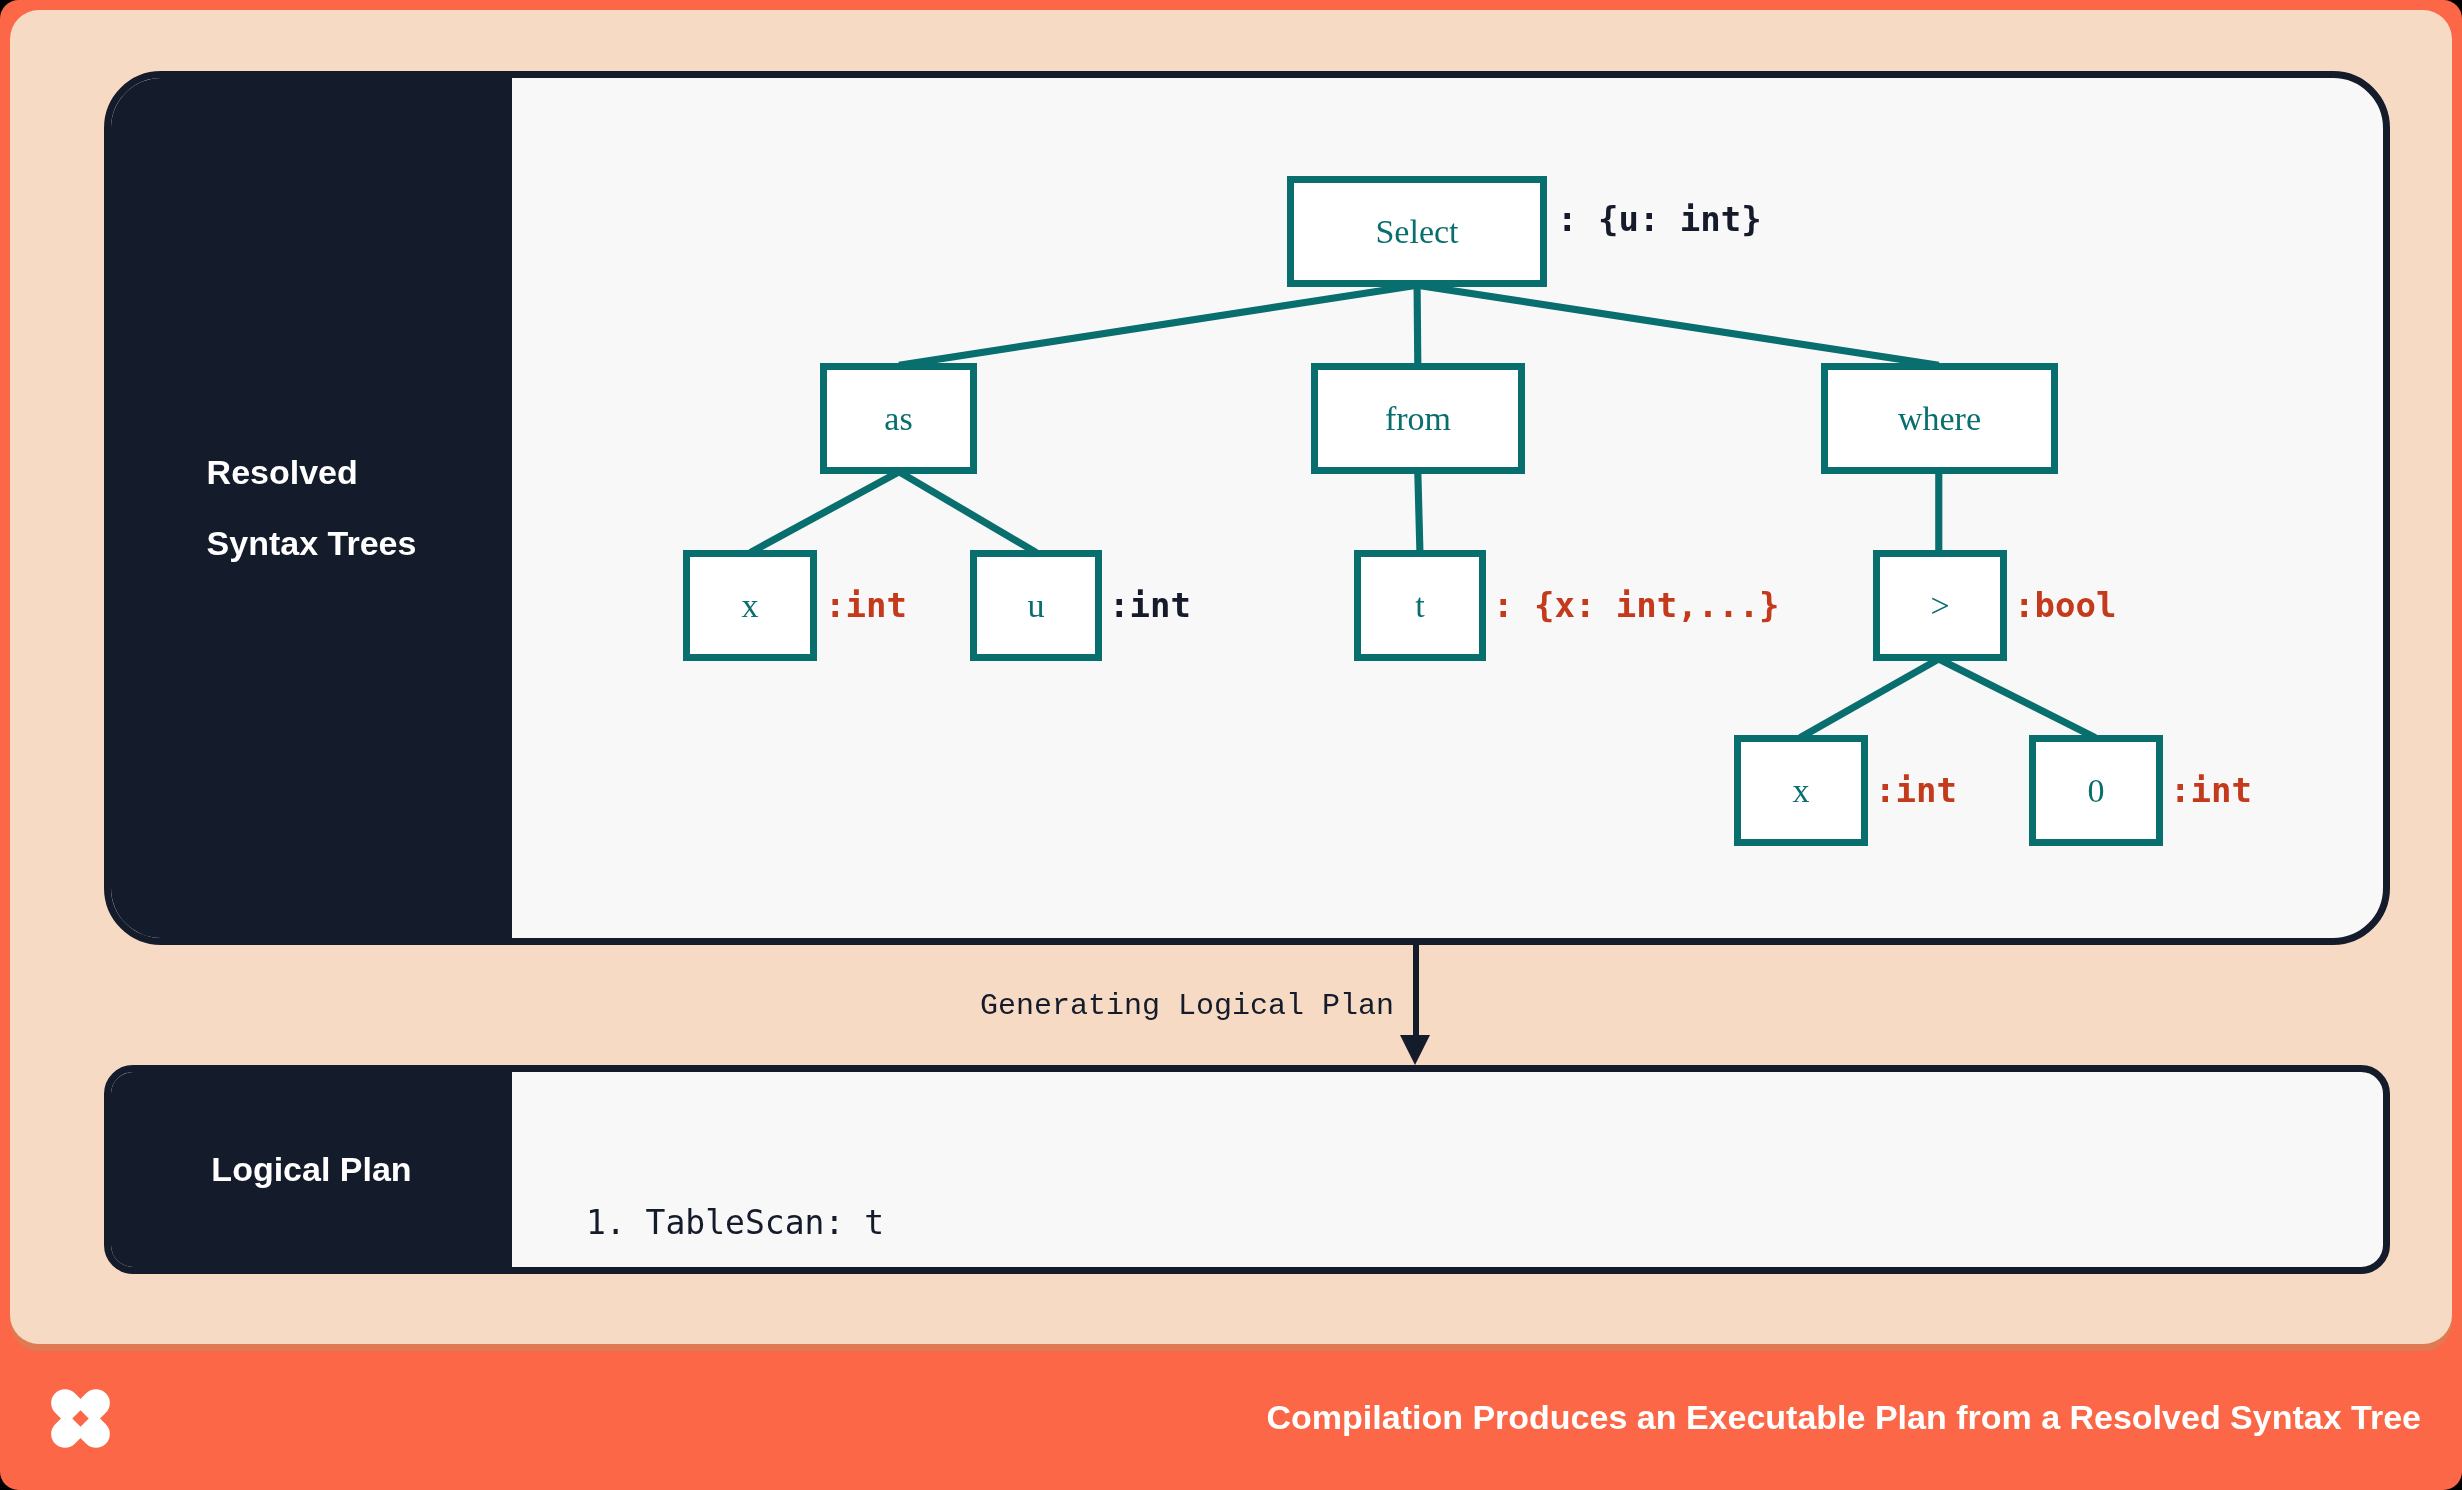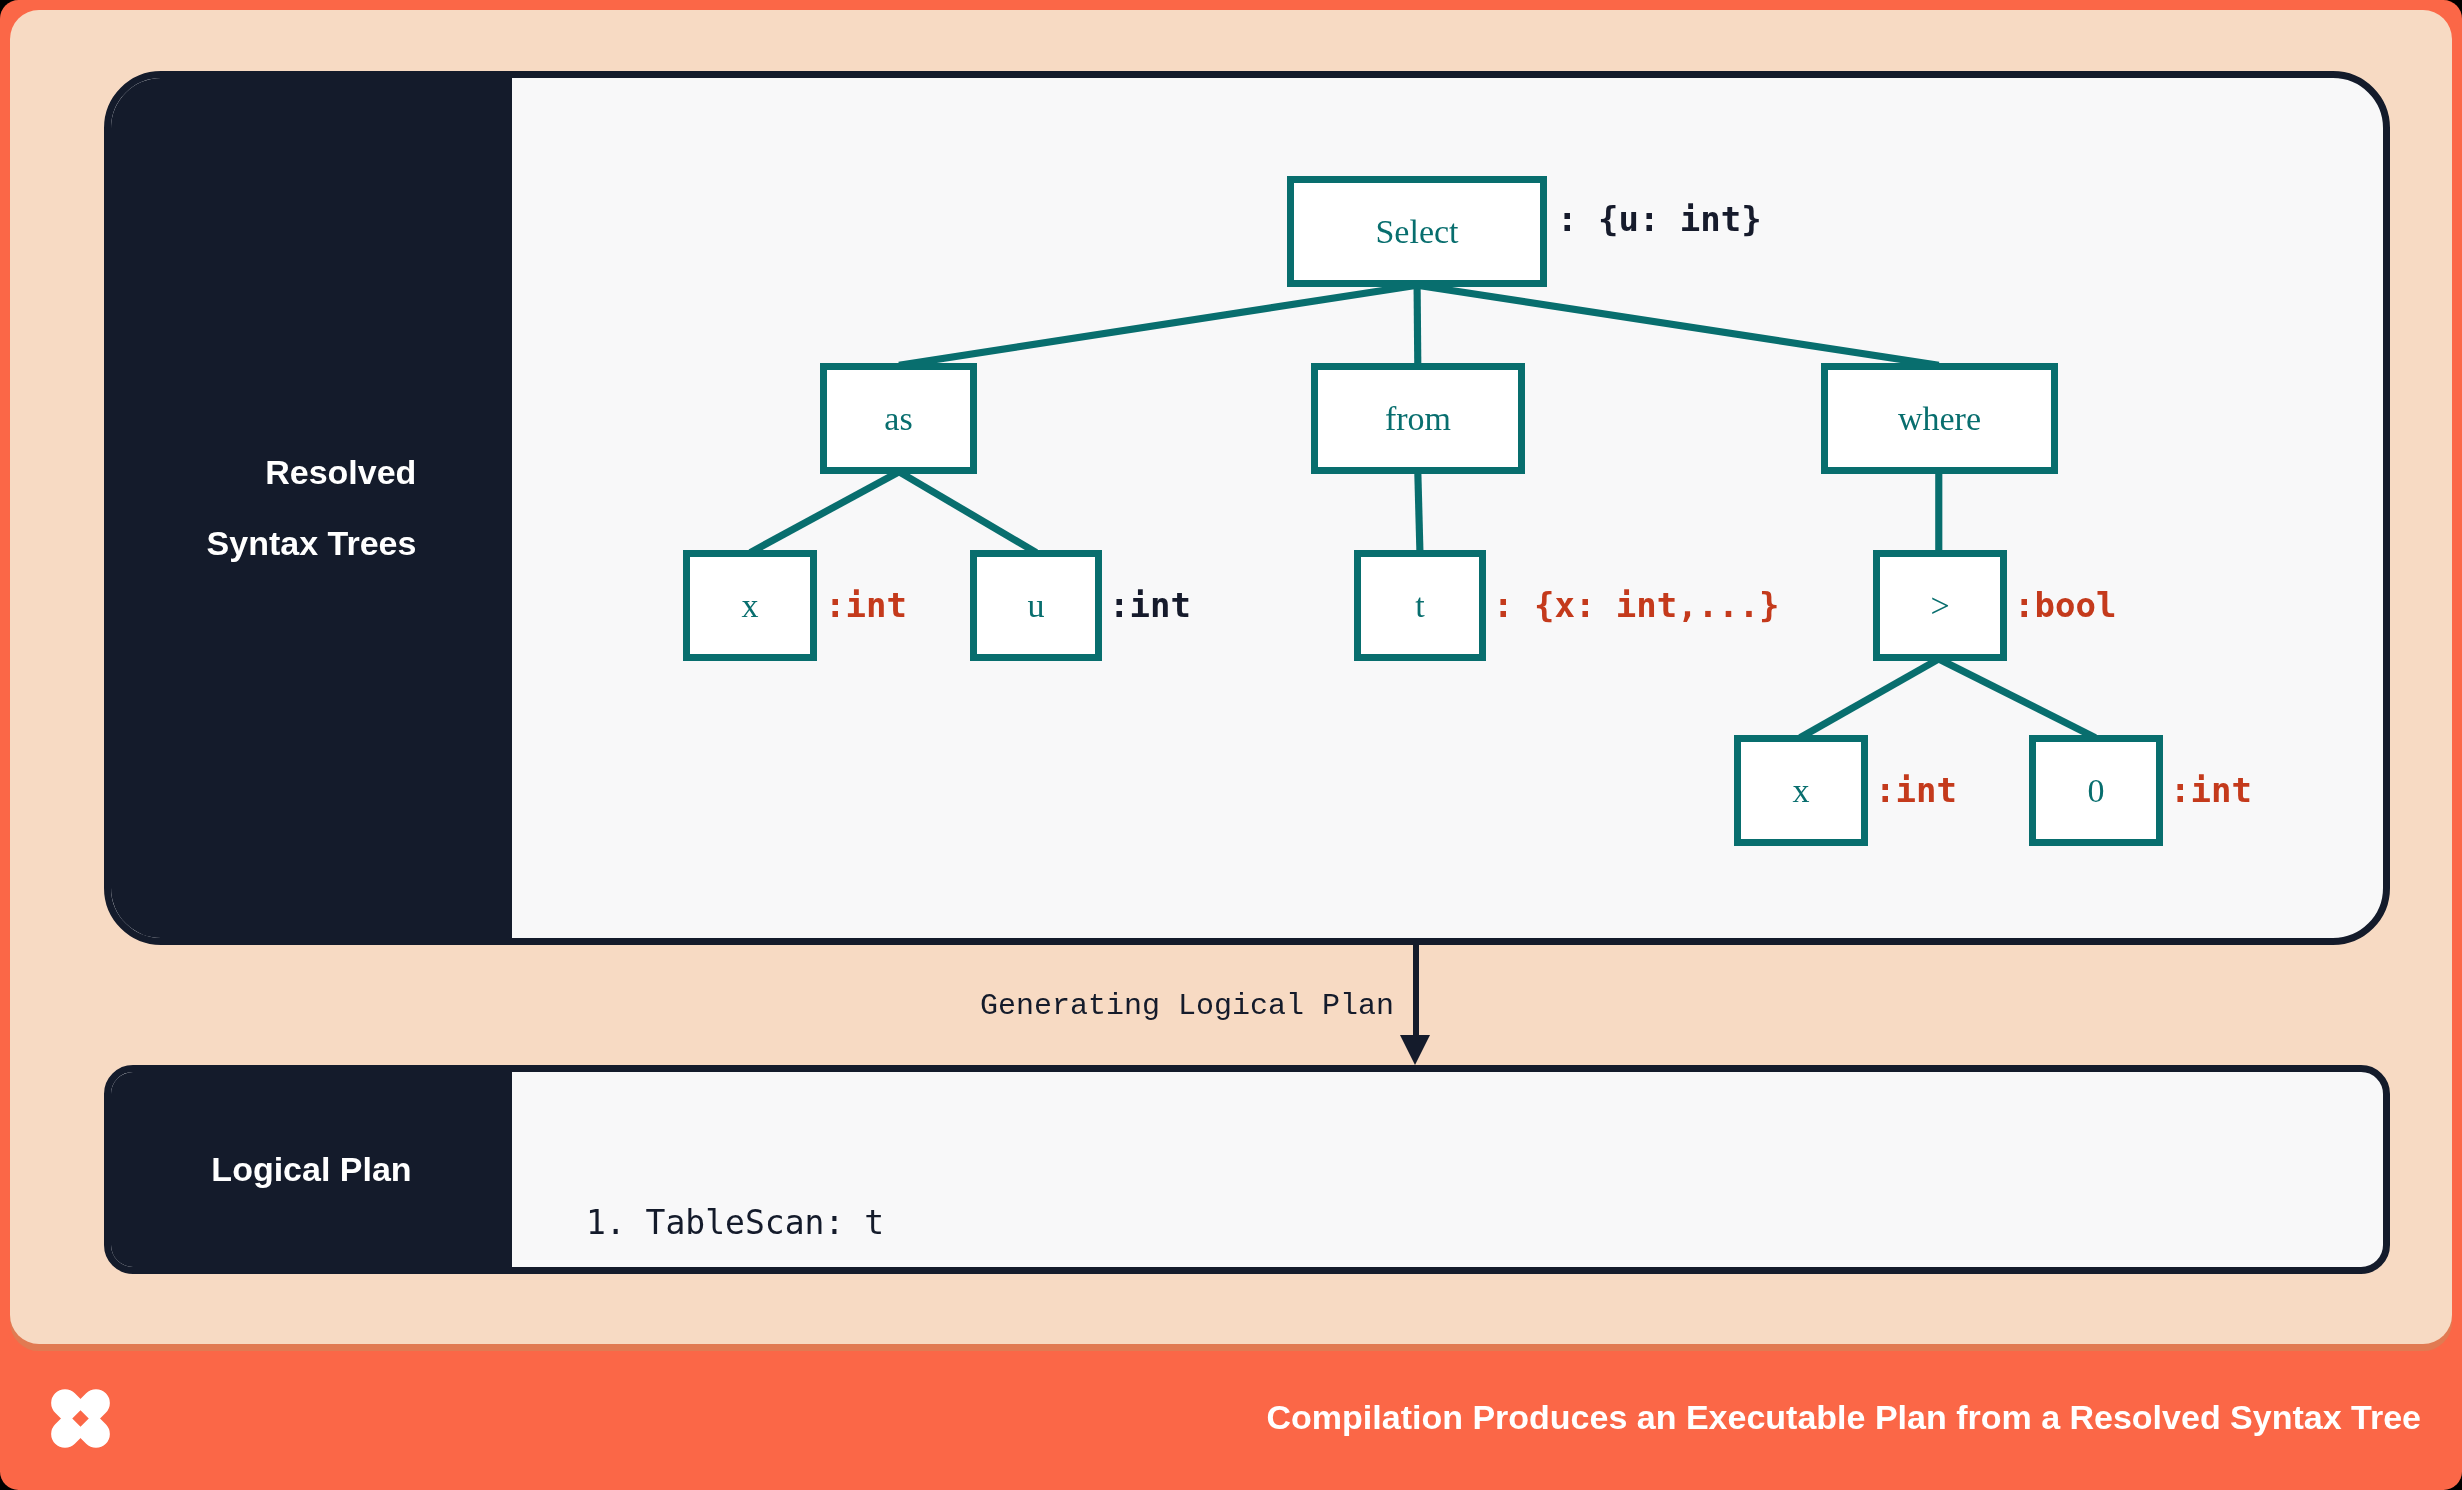--- a/index.html
+++ b/index.html
@@ -17,21 +17,21 @@
   .panel{
     position:absolute;left:104px;width:2286px;
     background:#F8F8F9;border:7.1px solid #141B2B;border-radius:57px;
     overflow:hidden;box-sizing:border-box;
   }
   .panel-rst{top:71px;height:874px;}
   .panel-lp{top:1065px;height:209px;border-radius:29px;}
   .side{
     position:absolute;left:0;top:0;width:401px;height:100%;
     background:#141B2B;display:flex;align-items:center;justify-content:center;
-    text-align:right;color:#fff;font-weight:700;font-size:34px;line-height:2.1;
+    text-align:left;color:#fff;font-weight:700;font-size:34px;line-height:2.1;
   }
   
   .edges{position:absolute;left:0;top:0;}
   .node{
     position:absolute;background:#fff;border:7.1px solid #086E6E;box-sizing:border-box;
     display:flex;align-items:center;justify-content:center;
     font-family:Liberation Serif, serif;font-size:34px;color:#086E6E;
   }
   .ann{
     position:absolute;transform:translateY(-50%);

